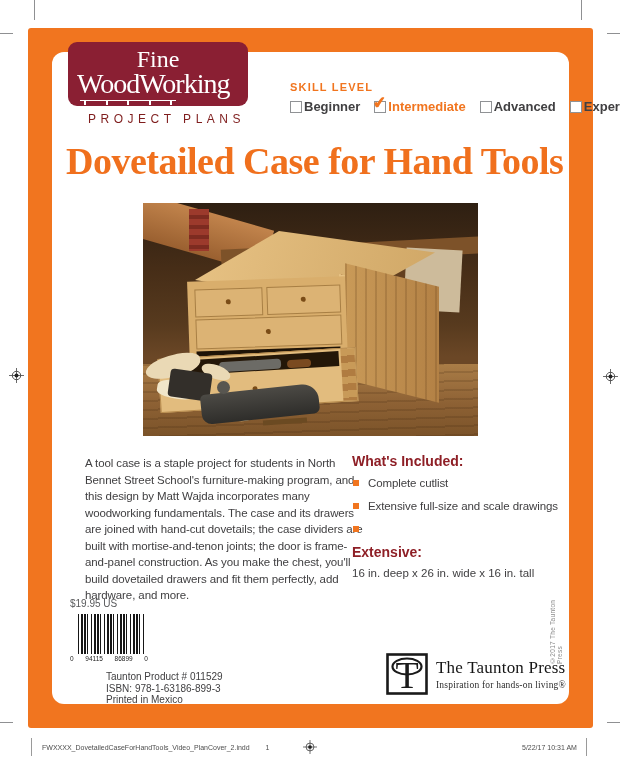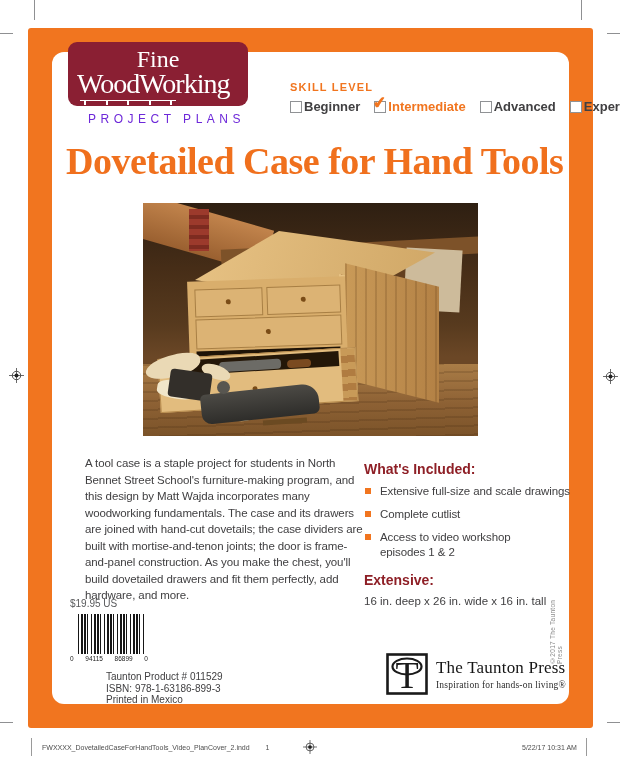--- a/index.html
+++ b/index.html
@@ -13,21 +13,21 @@
   
   .frame{position:absolute;left:28px;top:28px;width:565px;height:700px;background:#f1751f;border-radius:3px;}
   .inner{position:absolute;left:24px;top:24px;width:517px;height:652px;background:#ffffff;border-radius:12px;}
   
   .logo-box{position:absolute;left:68px;top:42px;width:180px;height:64px;background:#8a1f33;
             border-radius:9px;z-index:3;color:#fff;font-family:"Liberation Serif",serif;}
   .logo-line1{position:absolute;left:0;top:4px;width:100%;text-align:center;font-size:24px;letter-spacing:0;}
   .logo-line2{position:absolute;left:9px;top:26px;font-size:28px;letter-spacing:-1px;white-space:nowrap;}
   .logo-rule{position:absolute;left:12px;top:58px;width:88px;border-top:1px solid #fff;display:flex;justify-content:space-between;padding:0 4px;}
   .logo-rule i{display:block;width:2px;height:4px;background:#fff;}
-  .brand-subtitle{position:absolute;left:88px;top:112px;font-size:12px;letter-spacing:4.5px;color:#6d28d9;z-index:3;}
+  .brand-subtitle{position:absolute;left:88px;top:112px;font-size:12px;letter-spacing:4.5px;color:#7f1d1d;z-index:3;}
   
   .skill{position:absolute;left:290px;top:81px;z-index:3;}
   .skill-label-head{font-size:11px;font-weight:bold;letter-spacing:1.2px;color:#f1751f;}
   .skill-row{display:flex;gap:14px;margin-top:6px;align-items:center;}
   .skill-opt{display:flex;align-items:center;gap:2px;cursor:pointer;}
   .cb{position:relative;width:10px;height:10px;border:1.5px solid #909295;background:#fff;display:inline-block;}
   .check{display:none;position:absolute;left:-2px;top:-9px;color:#f1751f;font-size:16px;font-weight:bold;transform:rotate(-6deg);}
   .skill-opt.checked .check{display:block;}
   .skill-opt .skill-label{font-size:13px;font-weight:600;color:#414042;white-space:nowrap;}
   .skill-opt.checked .skill-label{color:#f1751f;font-weight:bold;}
@@ -72,21 +72,21 @@
       background:repeating-linear-gradient(180deg,#c89a58 0 7px,#b07c41 7px 14px);}
   .shaving{position:absolute;background:#ead9b5;}
   .plane{left:58px;top:186px;width:118px;height:30px;border-radius:5px 16px 6px 10px;
       background:linear-gradient(180deg,#4c4a45,#2e2d2a);transform:rotate(-6deg);}
   .plane-knob{left:74px;top:178px;width:13px;height:13px;border-radius:50%;background:#585650;}
   .dark-block{left:26px;top:168px;width:42px;height:28px;background:#332f2a;transform:rotate(8deg);border-radius:4px;}
   .chisel{left:120px;top:216px;width:44px;height:5px;background:#6b4a22;transform:rotate(-4deg);}
   
   .body-copy{position:absolute;left:85px;top:455px;width:280px;z-index:3;
       font-size:11.5px;line-height:16.5px;color:#414042;letter-spacing:-0.1px;}
-  .right-col{position:absolute;left:364px;top:453px;width:215px;z-index:3;margin-top:8px;}
+  .right-col{position:absolute;left:352px;top:453px;width:215px;z-index:3;}
   .col-heading{font-size:14px;font-weight:bold;color:#8e1f26;margin-bottom:7px;}
   .inc-item{display:flex;margin-bottom:8px;}
   .bullet{flex:0 0 auto;width:6px;height:6px;background:#f1751f;margin:4px 9px 0 1px;}
   .inc-text{font-size:11.5px;line-height:15px;color:#414042;white-space:pre-line;letter-spacing:-0.1px;}
   .dim-head{margin-top:12px;}
   .dim-value{font-size:11.5px;color:#414042;margin-top:2px;}
   
   .price{position:absolute;left:70px;top:598px;font-size:10px;color:#58595b;z-index:3;}
   .barcode{position:absolute;left:70px;top:614px;width:72px;z-index:3;}
   .bars{width:68px;height:40px;margin-left:8px;
@@ -226,30 +226,28 @@
     <div class="ph plane-knob"></div>
     <div class="ph chisel"></div>
   </div>
 
   <div class="body-copy">A tool case is a staple project for students in North Bennet Street School's furniture-making program, and this design by Matt Wajda incorporates many woodworking fundamentals. The case and its drawers are joined with hand-cut dovetails; the case dividers are built with mortise-and-tenon joints; the door is frame-and-panel construction. As you make the chest, you'll build dovetailed drawers and fit them perfectly, add hardware, and more.</div>
 
   <div class="right-col">
     <div class="col-heading">What's Included:</div>
     <div class="inc-item">
       <span class="bullet"></span>
-      <span class="inc-text">Extensive full-size and scale drawings</span>
+      <span class="inc-text">Complete cutlist</span>
     </div>
     <div class="inc-item">
       <span class="bullet"></span>
-      <span class="inc-text">Complete cutlist</span>
+      <span class="inc-text">Extensive full-size and scale drawings</span>
     </div>
     <div class="inc-item">
       <span class="bullet"></span>
-      <span class="inc-text">Access to video workshop
-episodes 1 &amp; 2</span>
     </div>
     <div class="col-heading dim-head">Extensive:</div>
     <div class="dim-value">16 in. deep x 26 in. wide x 16 in. tall</div>
   </div>
 
   <div class="price">$19.95 US</div>
   <div class="barcode">
     <div class="bars"></div>
     <div class="bar-nums">
       <span>0</span>

